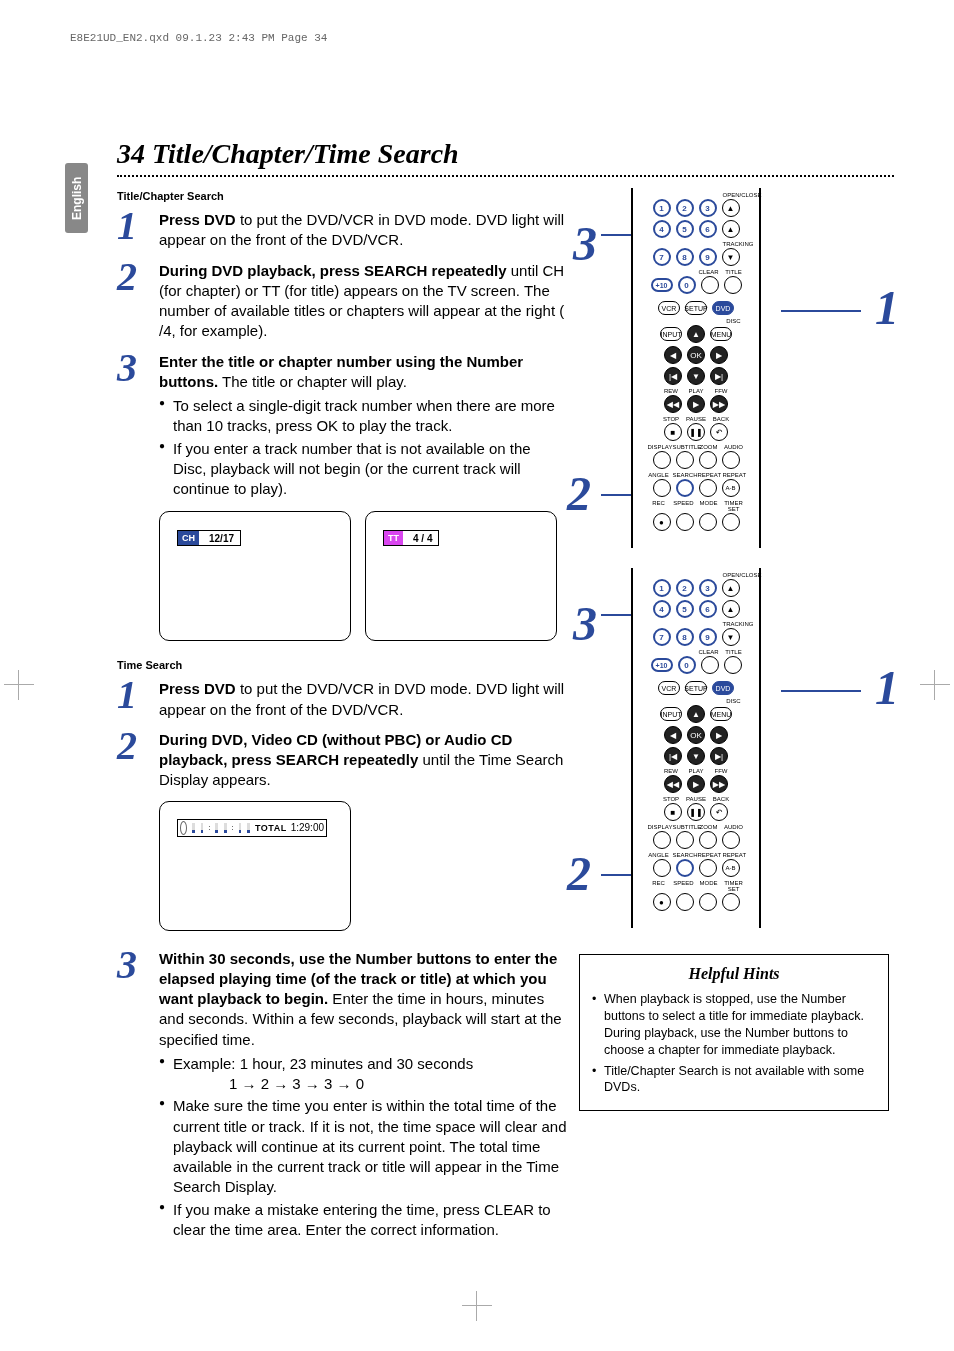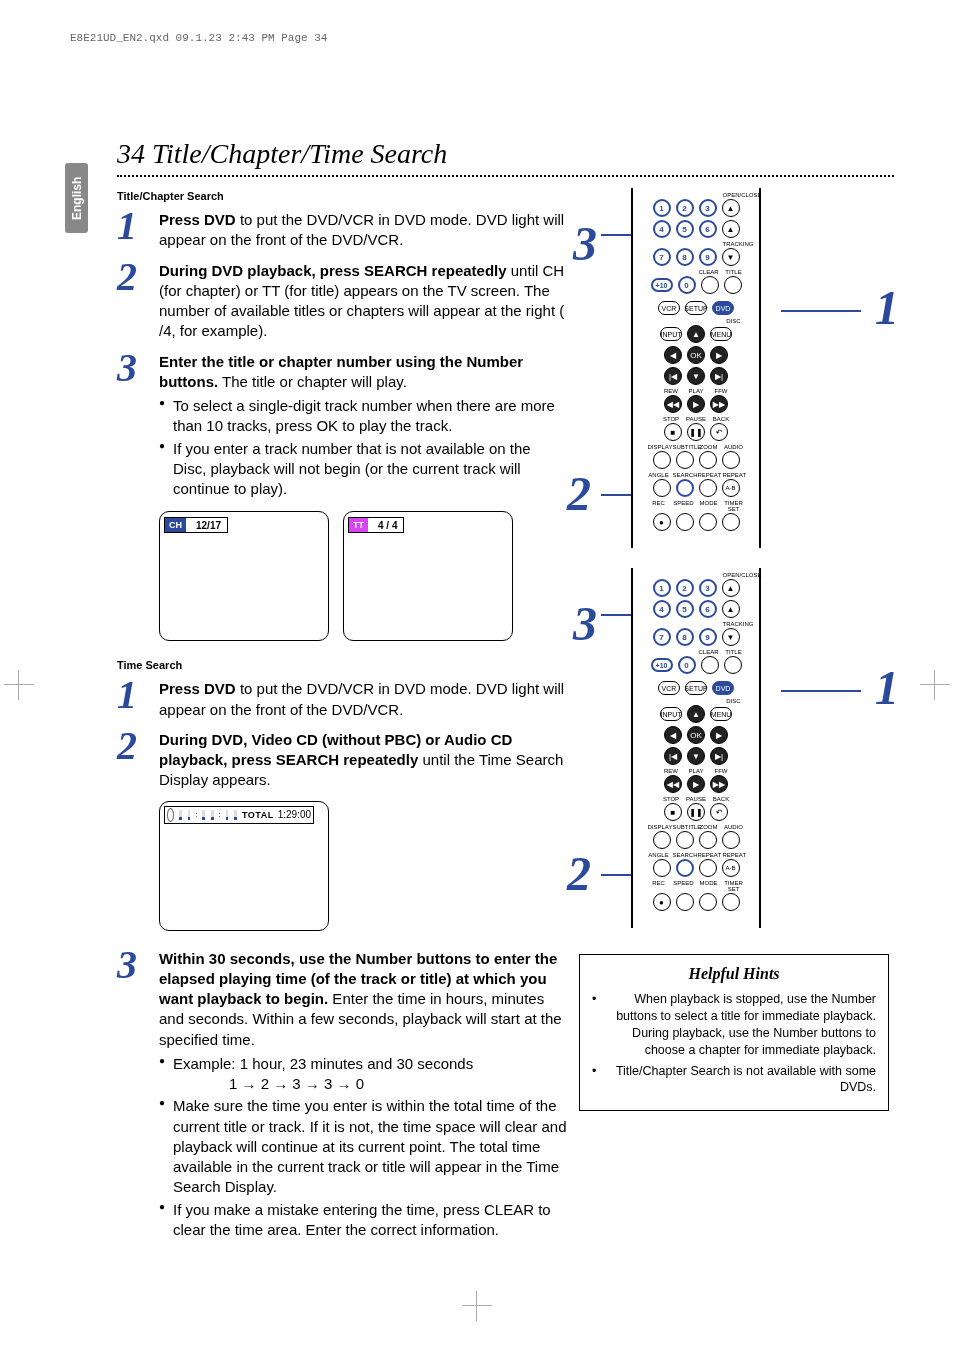--- a/index.html
+++ b/index.html
@@ -22,21 +22,21 @@
     width:23px; height:70px;
     background:#888; color:#fff;
     writing-mode:vertical-rl;
     text-align:center; font-weight:bold; font-size:12px;
     display:flex; align-items:center; justify-content:center;
     border-radius:3px;
     transform: rotate(180deg);
   }
   .page-title {
     position:absolute; top:138px; left:117px;
-    font-style:italic; font-weight:normal; font-size:28px;
+    font-style:italic; font-weight:bold; font-size:28px;
     font-family: Georgia, "Times New Roman", serif;
   }
   .title-rule {
     position:absolute; top:175px; left:117px; right:60px;
     border-top:2px dotted #000;
   }
   .main {
     position:absolute; top:186px; left:117px; width:450px;
   }
   .section-head { font-weight:bold; font-size:11px; margin-top:4px; margin-bottom:8px; }
@@ -50,22 +50,22 @@
   }
   .step-body { flex:1; line-height:1.35; font-size:15px;}
   .step-body b { font-weight:bold; }
   ul.bullets { list-style:none; margin-top:4px; }
   ul.bullets li { position:relative; padding-left:14px; margin-bottom:2px; line-height:1.35;}
   ul.bullets li:before {
     content:"●"; position:absolute; left:0; top:0; font-size:10px;
   }
   .osd-row { display:flex; gap:14px; margin-left:42px; margin-top:8px; margin-bottom:18px;}
   .osd {
-    width:170px; height:130px; border:1px solid #000; border-radius:10px;
-    padding:4px;
+    width:192px; height:130px; border:1px solid #000; border-radius:10px;
+    padding:17px;
   }
   .osd-line {
     border:1px solid #000; display:inline-flex; align-items:center;
     height:16px; font-size:10px; font-weight:bold;
   }
   .osd-chip {
     display:inline-block; padding:0 4px; height:14px; line-height:14px;
     color:#fff; margin-right:4px; font-size:9px; font-weight:bold;
   }
   .osd-chip.ch { background:#2b4a9b; }
@@ -114,21 +114,21 @@
 
   .hints {
     border:1px solid #000; padding:10px 12px; font-size:12.5px;
     margin-top:6px;
   }
   .hints-title {
     text-align:center; font-style:italic; font-weight:bold;
     font-family:Georgia,serif; font-size:16px; margin-bottom:8px;
   }
   .hints ul { list-style:none; }
-  .hints li { position:relative; padding-left:12px; margin-bottom:4px; line-height:1.35;text-align:right;}
+  .hints li { position:relative; padding-left:12px; margin-bottom:4px; line-height:1.35;}
   .hints li:before { content:"•"; position:absolute; left:0; }
 
   
   .side-crop-l { position:absolute; top:670px; left:4px; }
   .side-crop-r { position:absolute; top:670px; right:4px; }
   .cross { width:30px; height:30px; position:relative;}
   .cross:before,.cross:after{content:"";position:absolute;background:#aaa;}
   .cross:before{left:14px;top:0;width:1px;height:30px;}
   .cross:after{top:14px;left:0;height:1px;width:30px;}
   .bottom-crop { position:absolute; bottom:30px; left:50%; transform:translateX(-50%);}

